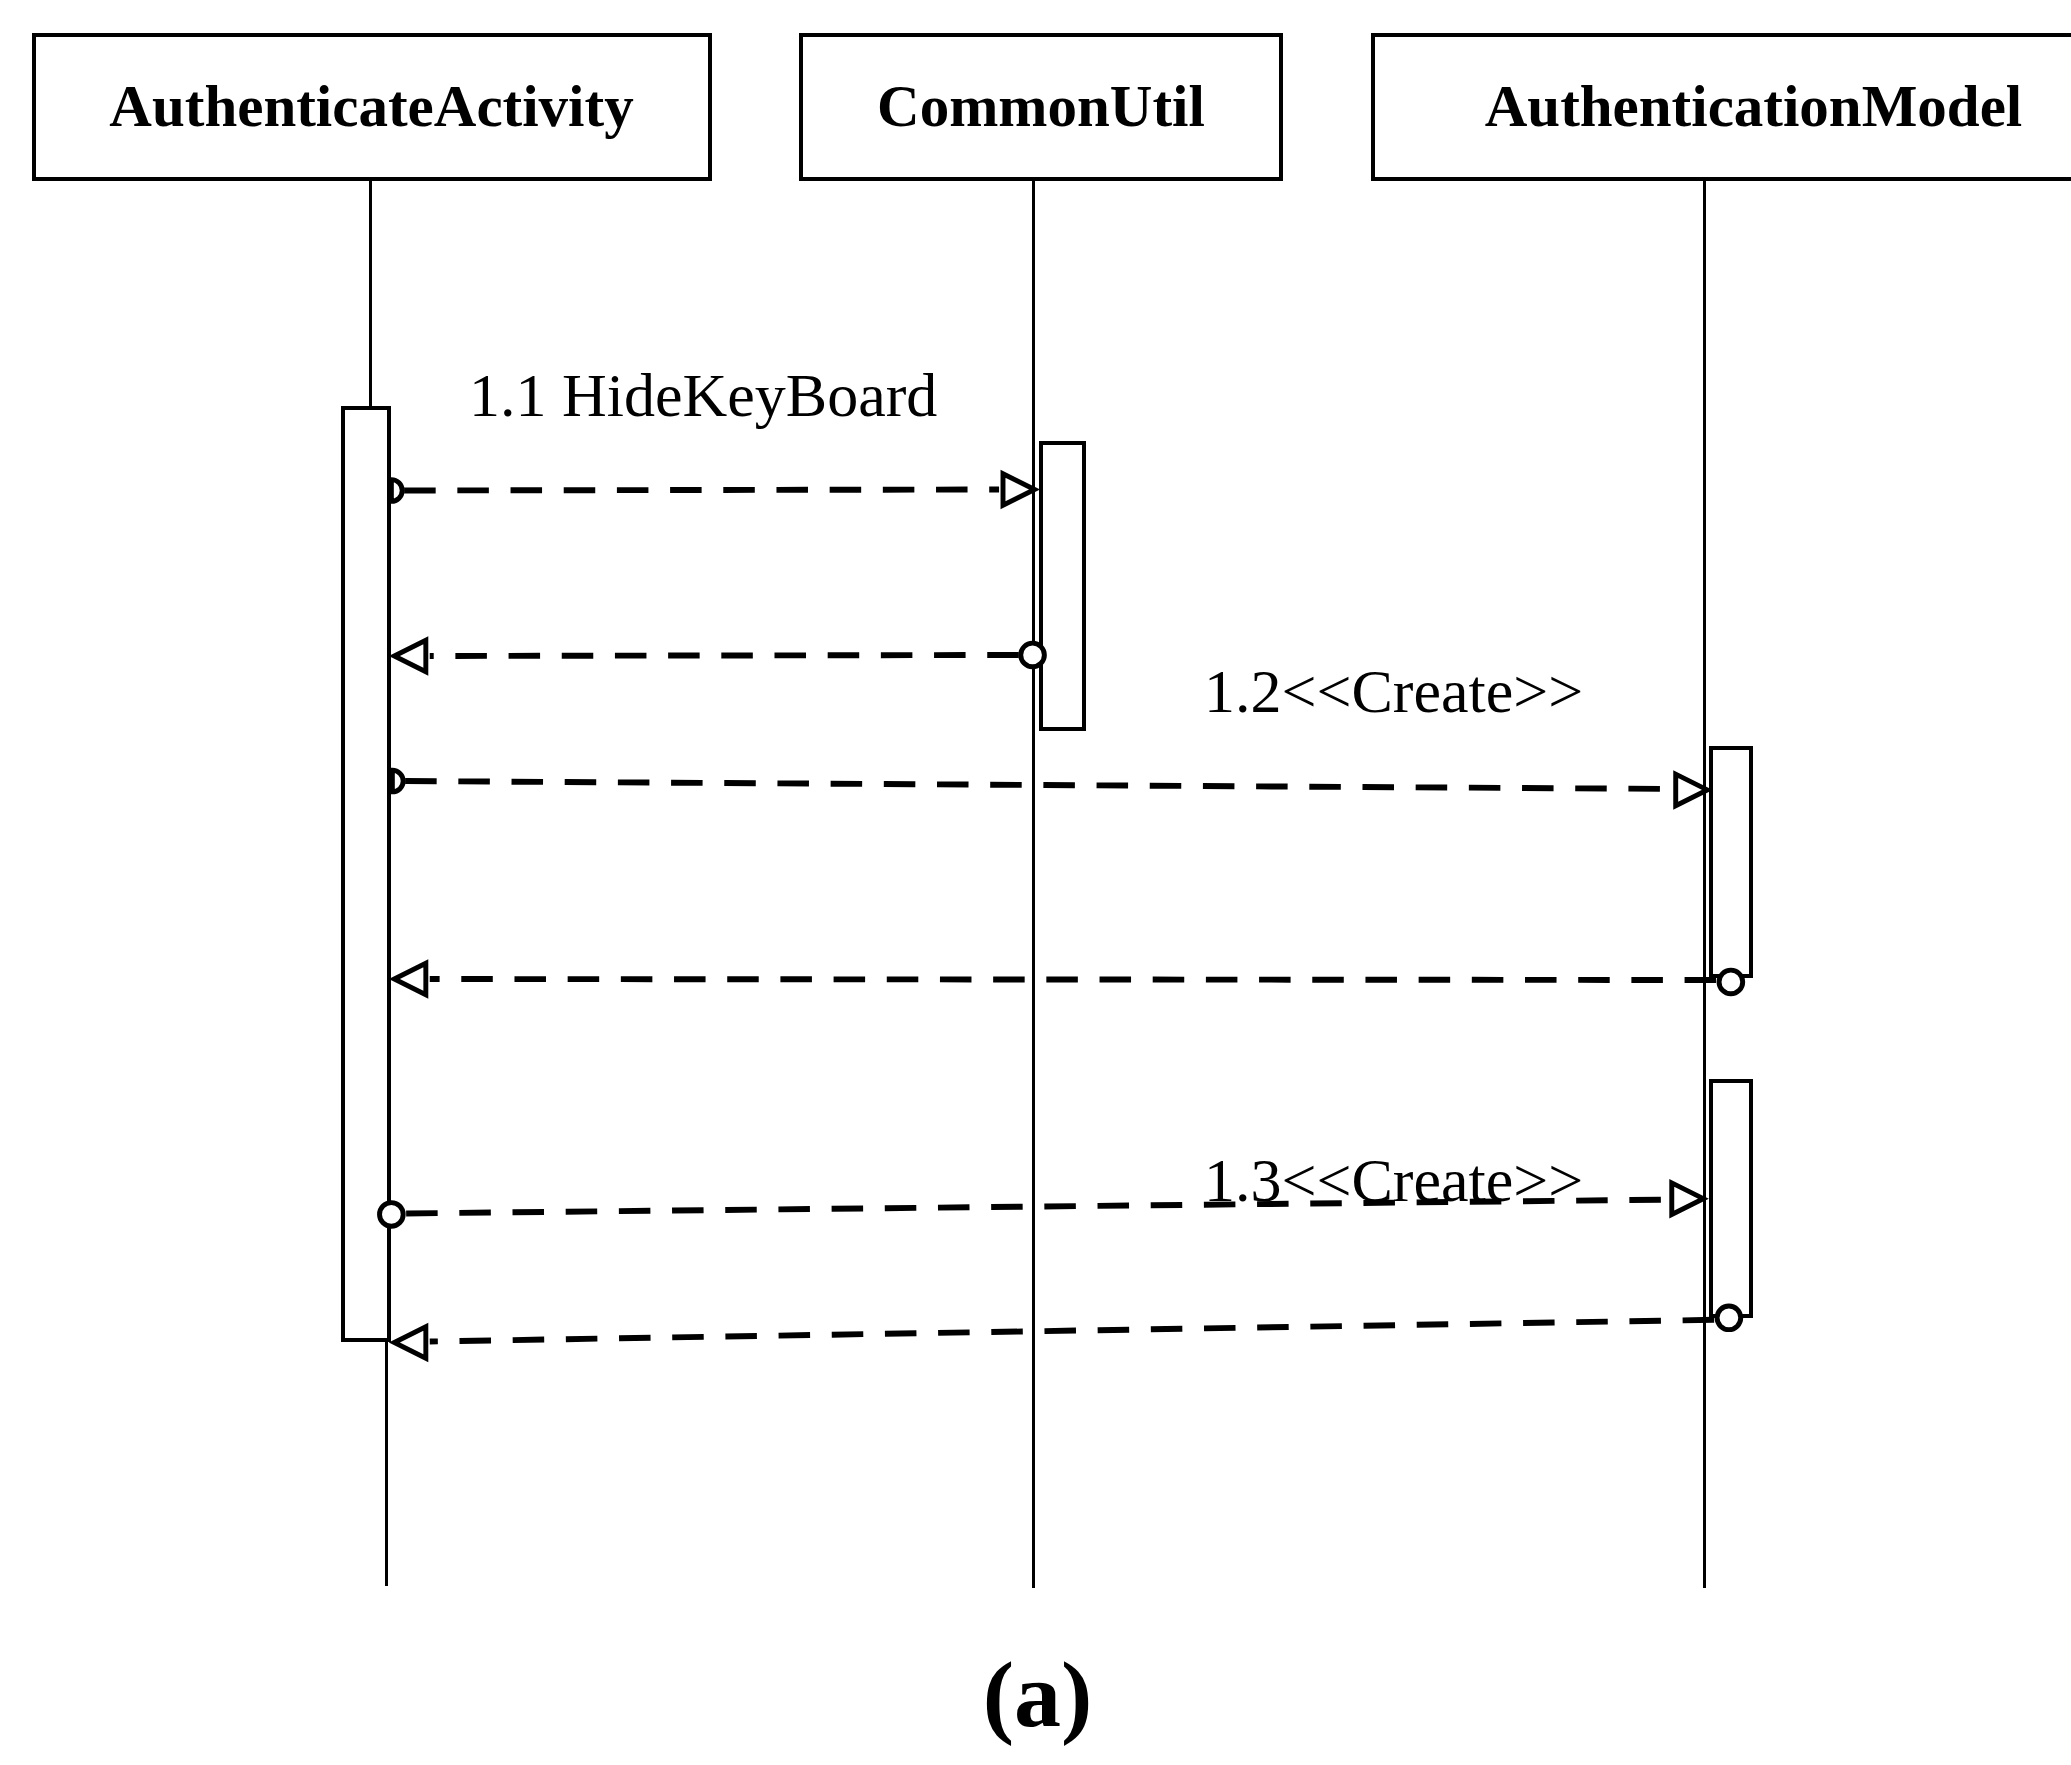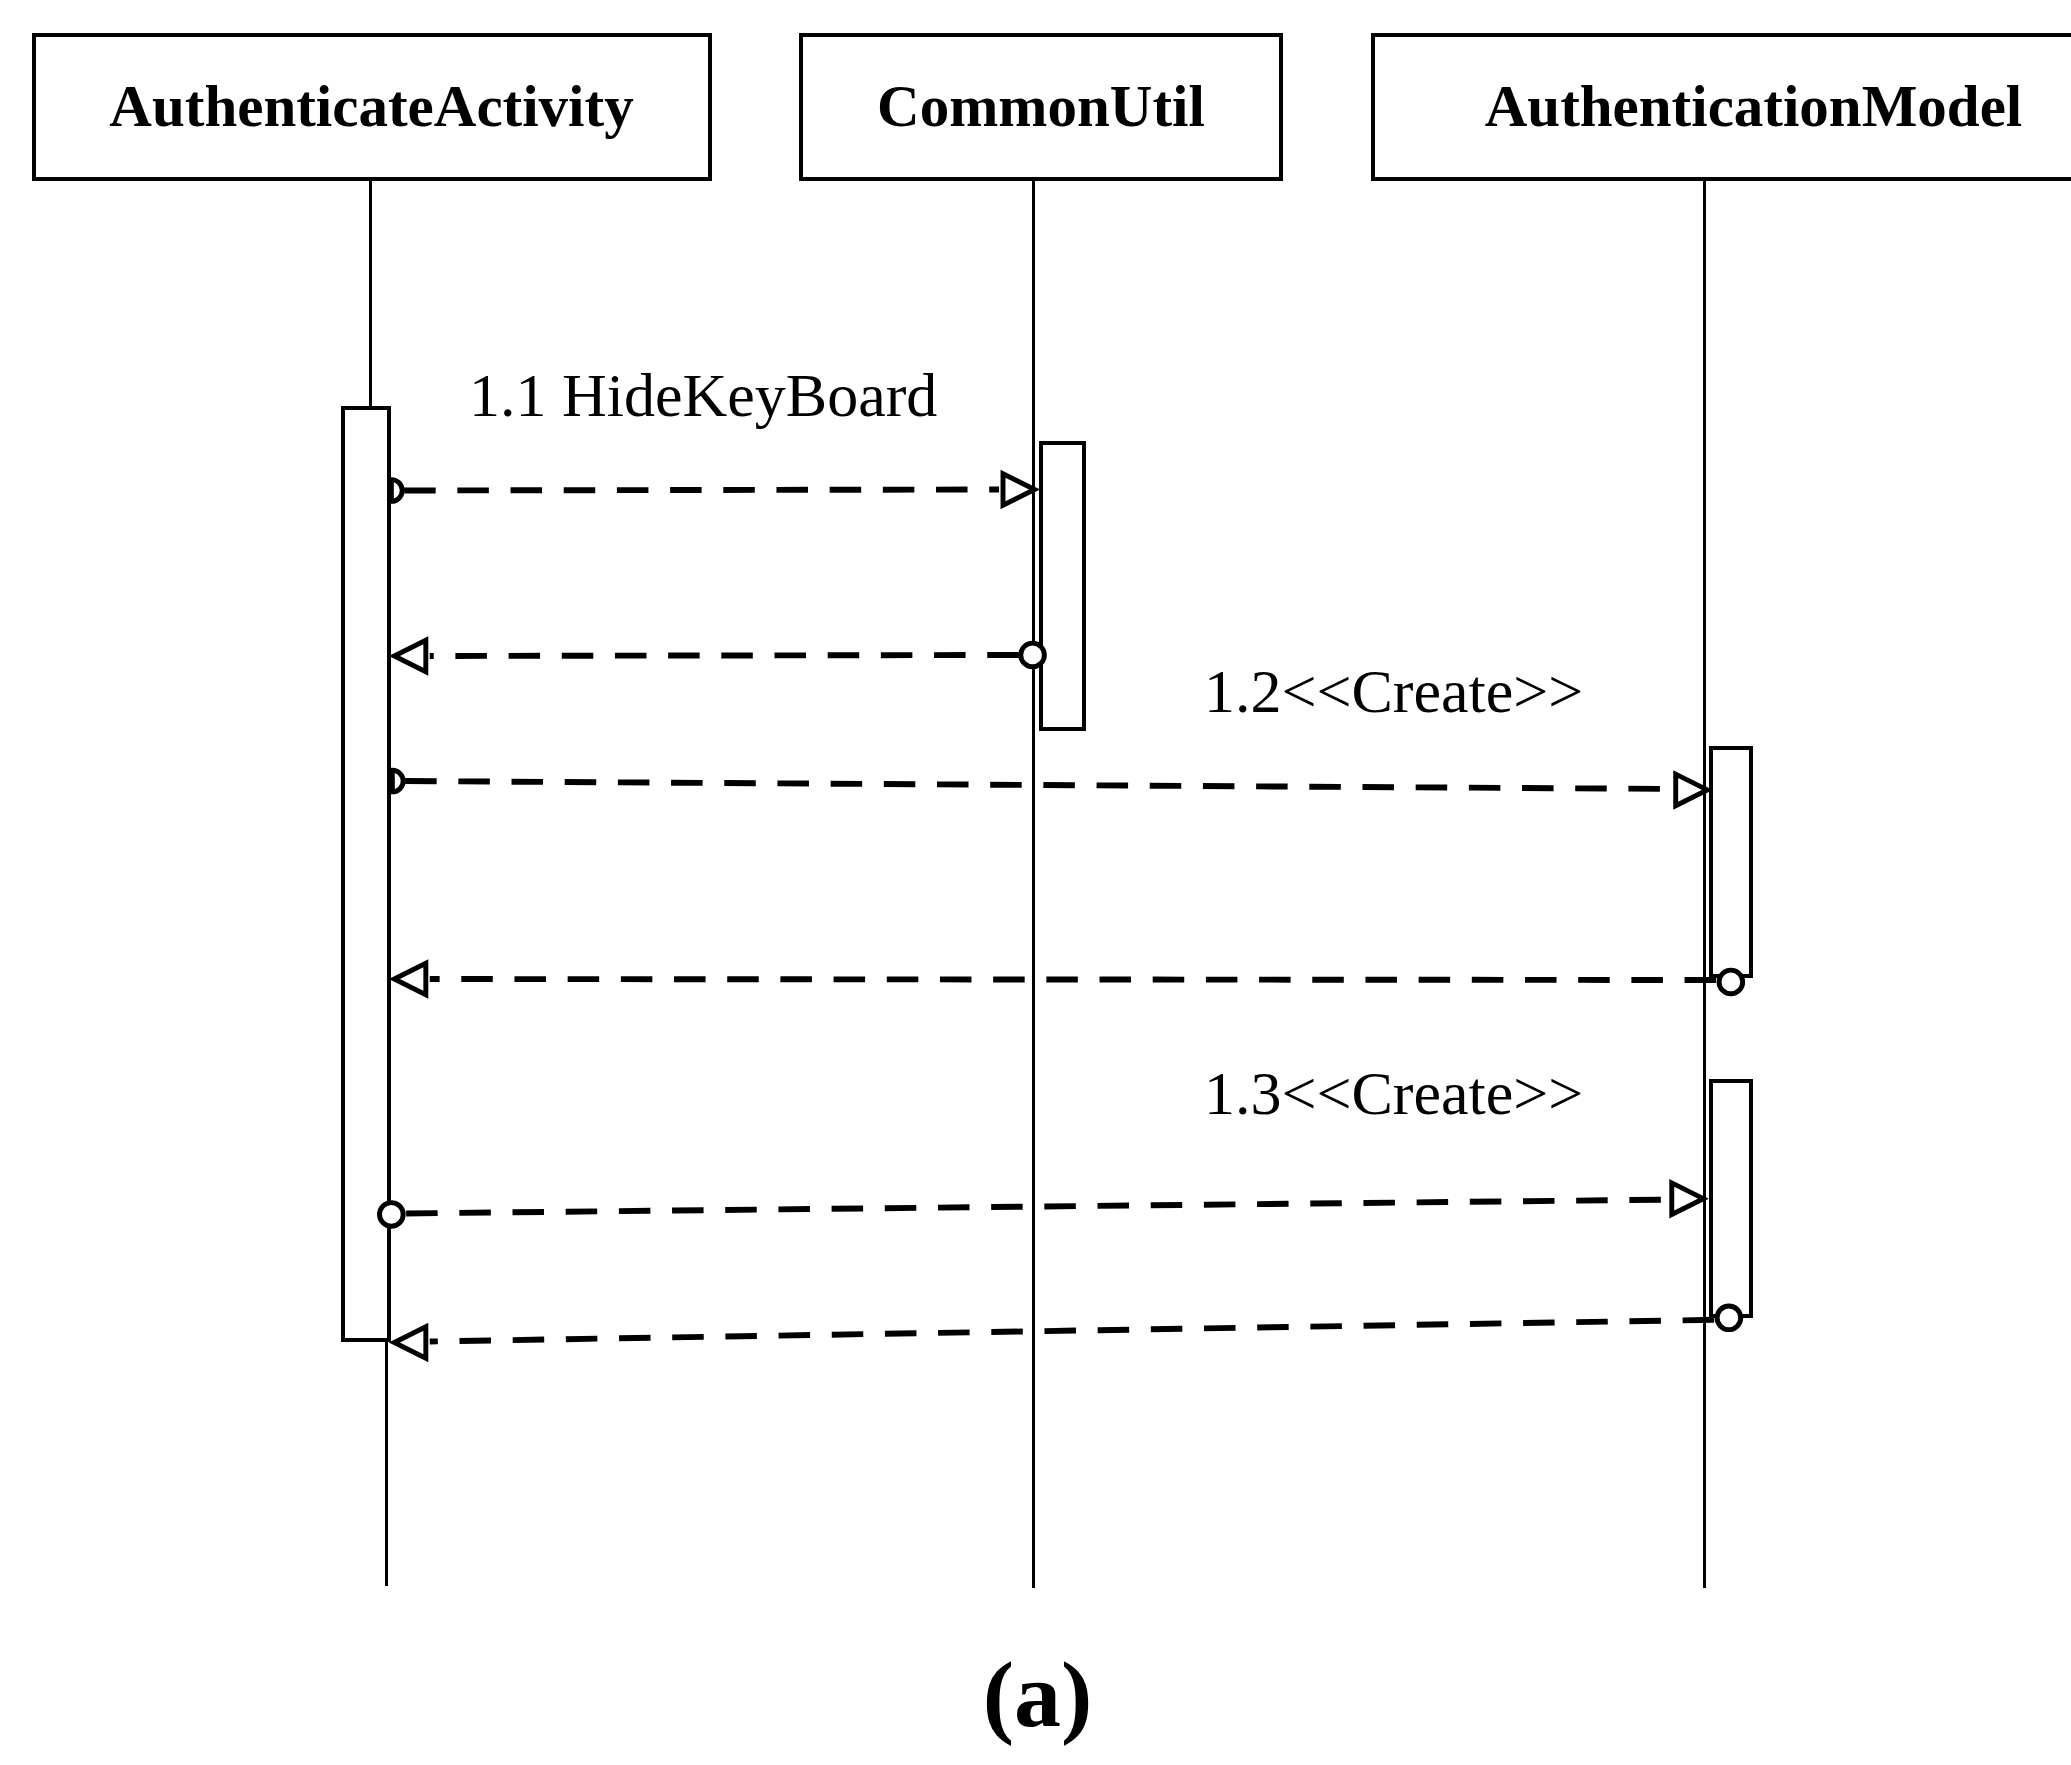--- a/index.html
+++ b/index.html
@@ -66,21 +66,21 @@
     position: absolute;
     font-weight: normal;
     font-size: 62px;
     line-height: 1;
     color: #000;
     white-space: nowrap;
     z-index: 5;
   }
   #label-msg-1 { left: 469px;  top: 364px; }
   #label-msg-2 { left: 1204px; top: 660px; text-align: right; }
-  #label-msg-3 { left: 1204px; top: 1062px; }
+  #label-msg-3 { left: 1204px; top: 1149px; }
 
   
   #arrows-svg {
     position: absolute;
     left: 0;
     top: 0;
     z-index: 4;
   }
   .dash-line {
     stroke: #000;

